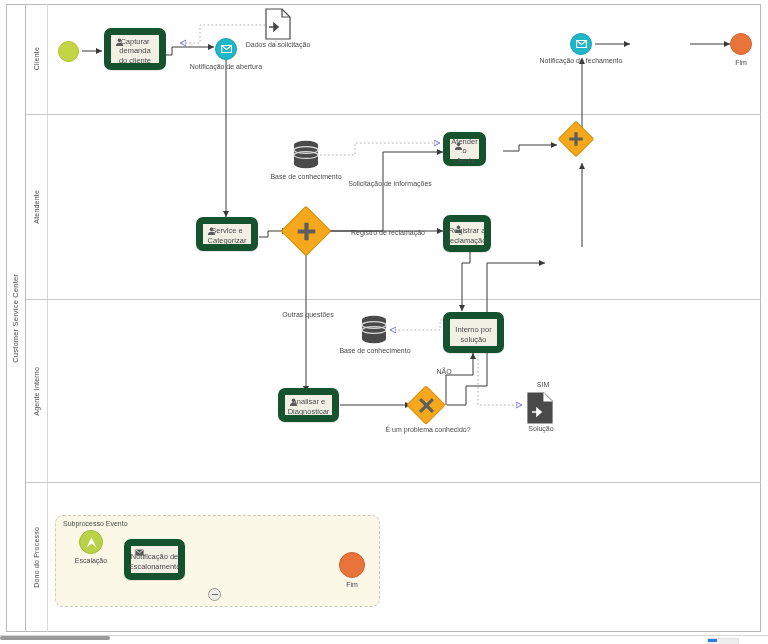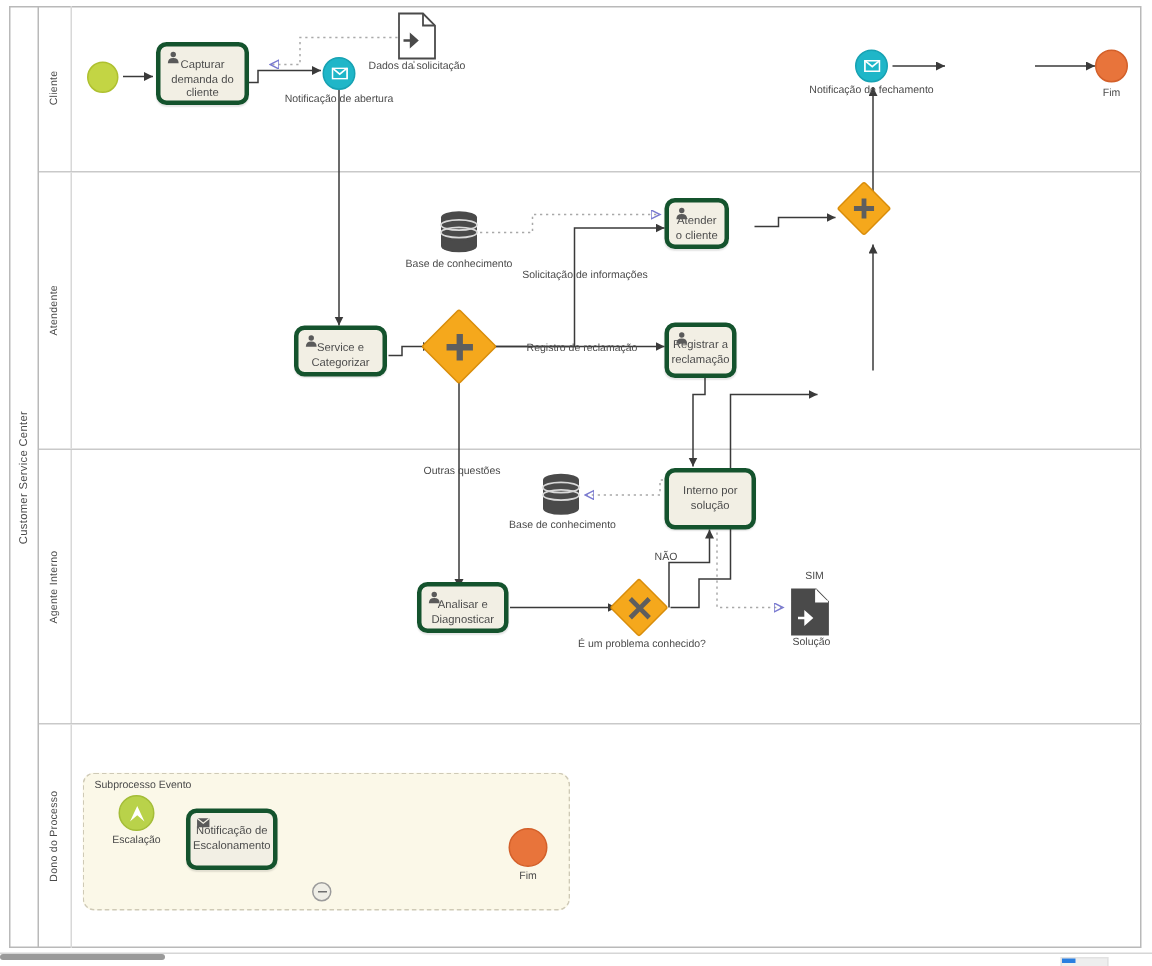--- a/index.html
+++ b/index.html
@@ -21,23 +21,23 @@
   .lane.last{border-bottom:none;}
   .lane-label{position:absolute;left:0;top:0;width:22px;height:100%;
         display:flex;align-items:center;justify-content:center;
         border-right:1px solid #d8d8d8;box-sizing:border-box;}
   .lane-label span{writing-mode:vertical-rl;transform:rotate(180deg);
         font-size:7px;color:#4a4a4a;white-space:nowrap;letter-spacing:.2px;}
 
   
   .node{position:absolute;box-sizing:border-box;}
 
-  .task{background:#f2efe4;border:3px solid #14532d;border-radius:7px;
+  .task{background:#f2efe4;border:7px solid #14532d;border-radius:7px;
         box-shadow:0 1px 1px rgba(0,0,0,.10);
-        display:flex;justify-content:center;
+        display:flex;align-items:center;justify-content:center;
         text-align:center;font-size:7.5px;line-height:1.28;color:#4c4c4c;
         padding:7px 4px 3px 4px;}
   .task .t-icon{position:absolute;left:4px;top:3px;width:9px;height:9px;
         color:#5a5a5a;}
   .task .t-icon svg{display:block;}
 
   .ev{position:absolute;border-radius:50%;box-sizing:border-box;}
   .ev-start{background:#c3d544;border:1px solid #aec02f;}
   .ev-end{background:#e8743b;border:1px solid #d3602a;}
   .ev-msg{background:#1fb6c8;border:1px solid #17a2b3;

